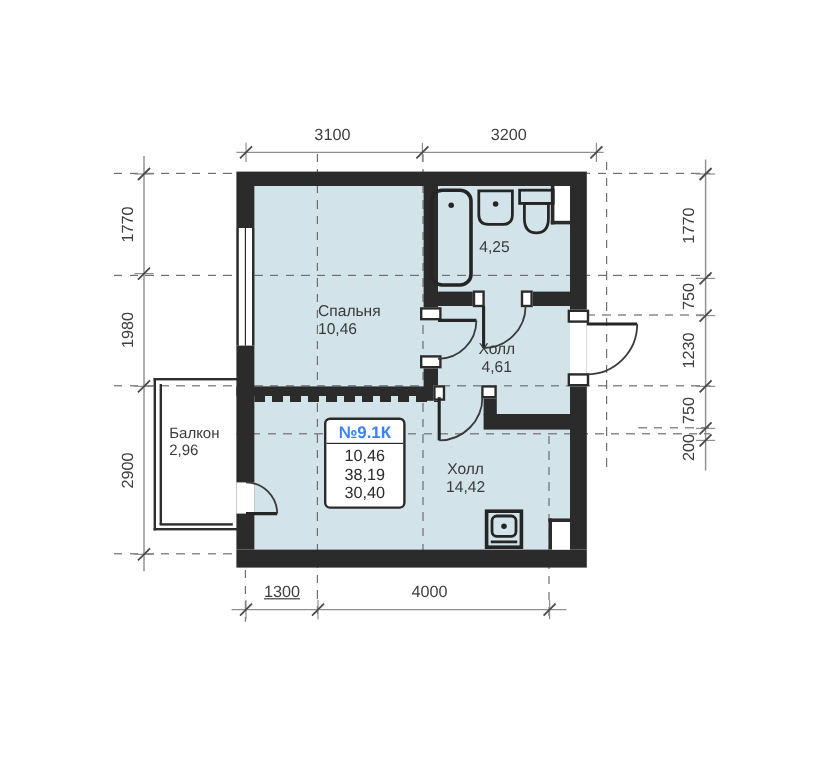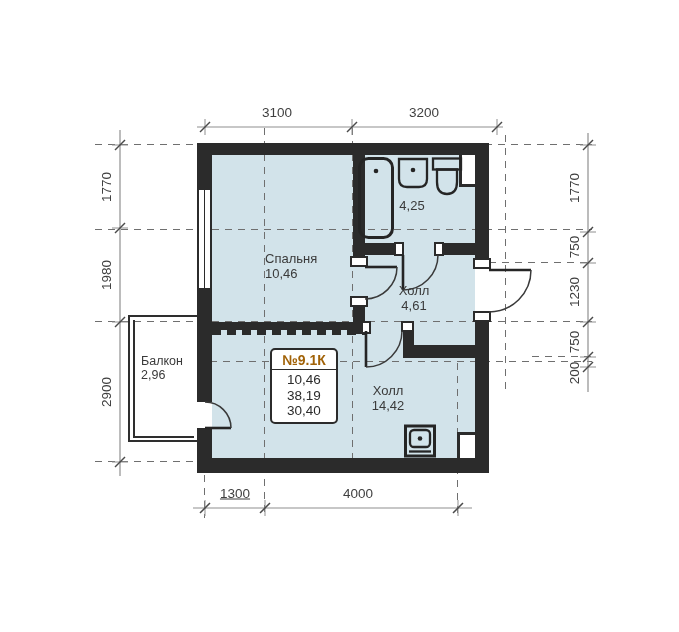--- a/index.html
+++ b/index.html
@@ -32,21 +32,21 @@
   .tick{stroke:#4a4a4a;stroke-width:1.5;}
   
   .lbl{position:absolute;z-index:7;font-size:13px;line-height:15px;white-space:nowrap;color:#3a3a3a;}
   .dimlbl{position:absolute;z-index:7;font-size:13.5px;color:#3f3f3f;white-space:nowrap;
           transform:translate(-50%,-50%);}
   .dimlbl.rot{transform:translate(-50%,-50%) rotate(-90deg);}
   .center{text-align:center;}
   
   #unitbox{position:absolute;left:270px;top:348px;width:64px;background:#ffffff;
            border:2.2px solid #2b2b2b;border-radius:5px;z-index:7;box-sizing:content-box;}
-  #unitbox .title{font-size:14px;font-weight:bold;text-align:center;padding:2px 0 1px 0;color:#a16207;}
+  #unitbox .title{font-size:14px;font-weight:bold;text-align:center;padding:2px 0 1px 0;color:#3b82f6;}
   #unitbox .divider{border-top:1.8px solid #2b2b2b;margin:0;}
   #unitbox .nums{font-size:13.5px;line-height:15.5px;text-align:center;padding:2px 0 3px 0;color:#2b2b2b;}
   .winline{position:absolute;background:#2b2b2b;width:1.8px;height:98px;top:0;}
 </style>
 </head>
 <body>
 
 <div id="canvas">
 
   <div class="floor" style="left:212px;top:155px;width:263px;height:303px;"></div>

